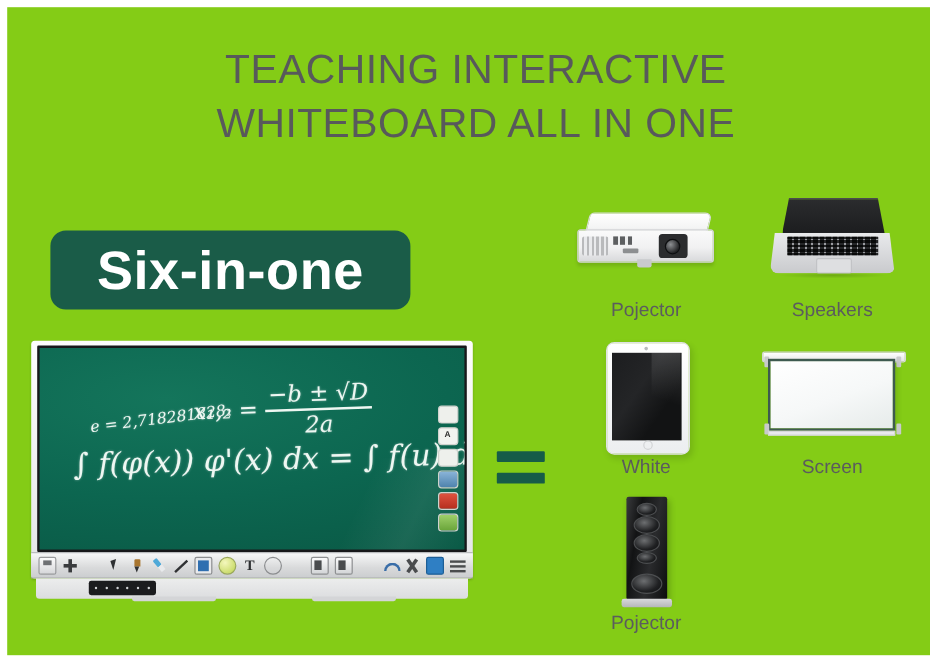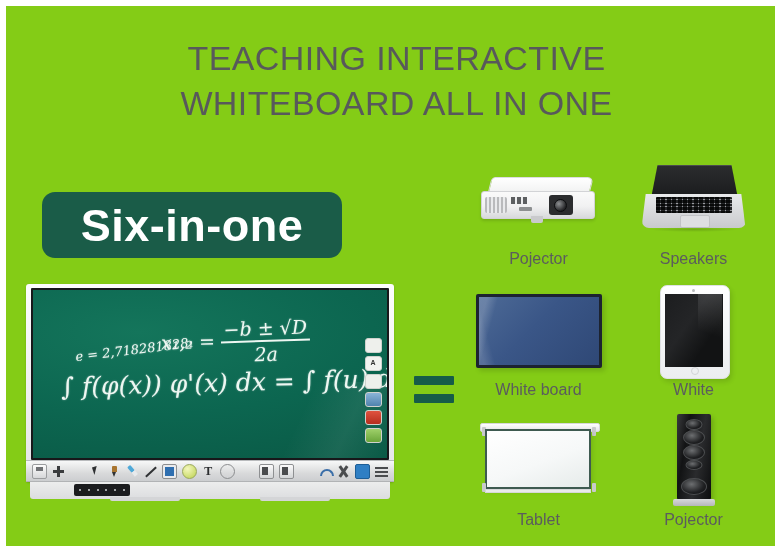--- a/index.html
+++ b/index.html
@@ -525,30 +525,20 @@
           <div class="lp-screen"></div>
           <div class="lp-base"></div>
           <div class="lp-keys"></div>
           <div class="lp-pad"></div>
           <div class="lp-shadow"></div>
         </div>
       </div>
       <div class="cap">Speakers</div>
     </div>
 
-    <div class="cell">
-      <div class="art">
-        <div class="panel">
-          <div class="panel-frame">
-            <div class="panel-screen"></div>
-          </div>
-        </div>
-      </div>
-      <div class="cap">White board</div>
-    </div>
 
     <div class="cell">
       <div class="art">
         <div class="tablet">
           <div class="tb-body"></div>
           <div class="tb-cam"></div>
           <div class="tb-screen">
               <div class="tb-gloss"></div>
             </div>
           <div class="tb-home"></div>
@@ -562,21 +552,21 @@
         <div class="pscreen">
           <div class="ps-roller"></div>
           <div class="ps-tab l"></div>
           <div class="ps-tab r"></div>
           <div class="ps-body"></div>
           <div class="ps-tab l2"></div>
           <div class="ps-tab r2"></div>
           <div class="ps-bar"></div>
         </div>
       </div>
-      <div class="cap">Tablet</div>
+      <div class="cap">Screen</div>
     </div>
 
     <div class="cell">
       <div class="art">
         <div class="speaker">
           <div class="sp-body"></div>
           <div class="driver tweet"></div>
           <div class="driver mid1"></div>
           <div class="driver mid2"></div>
           <div class="driver small"></div>

